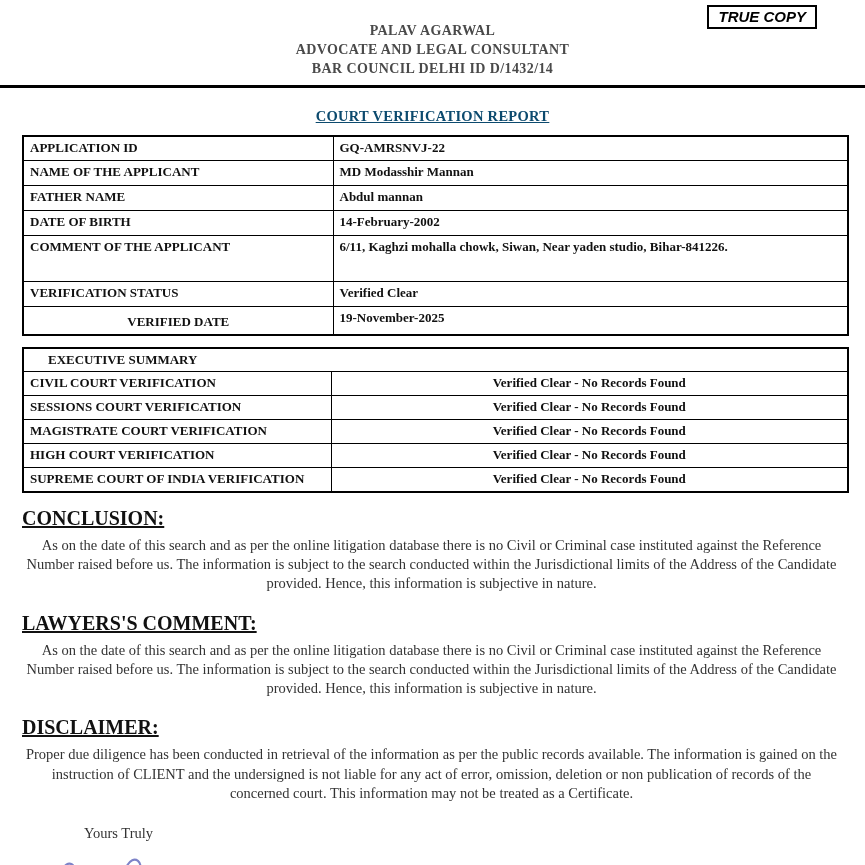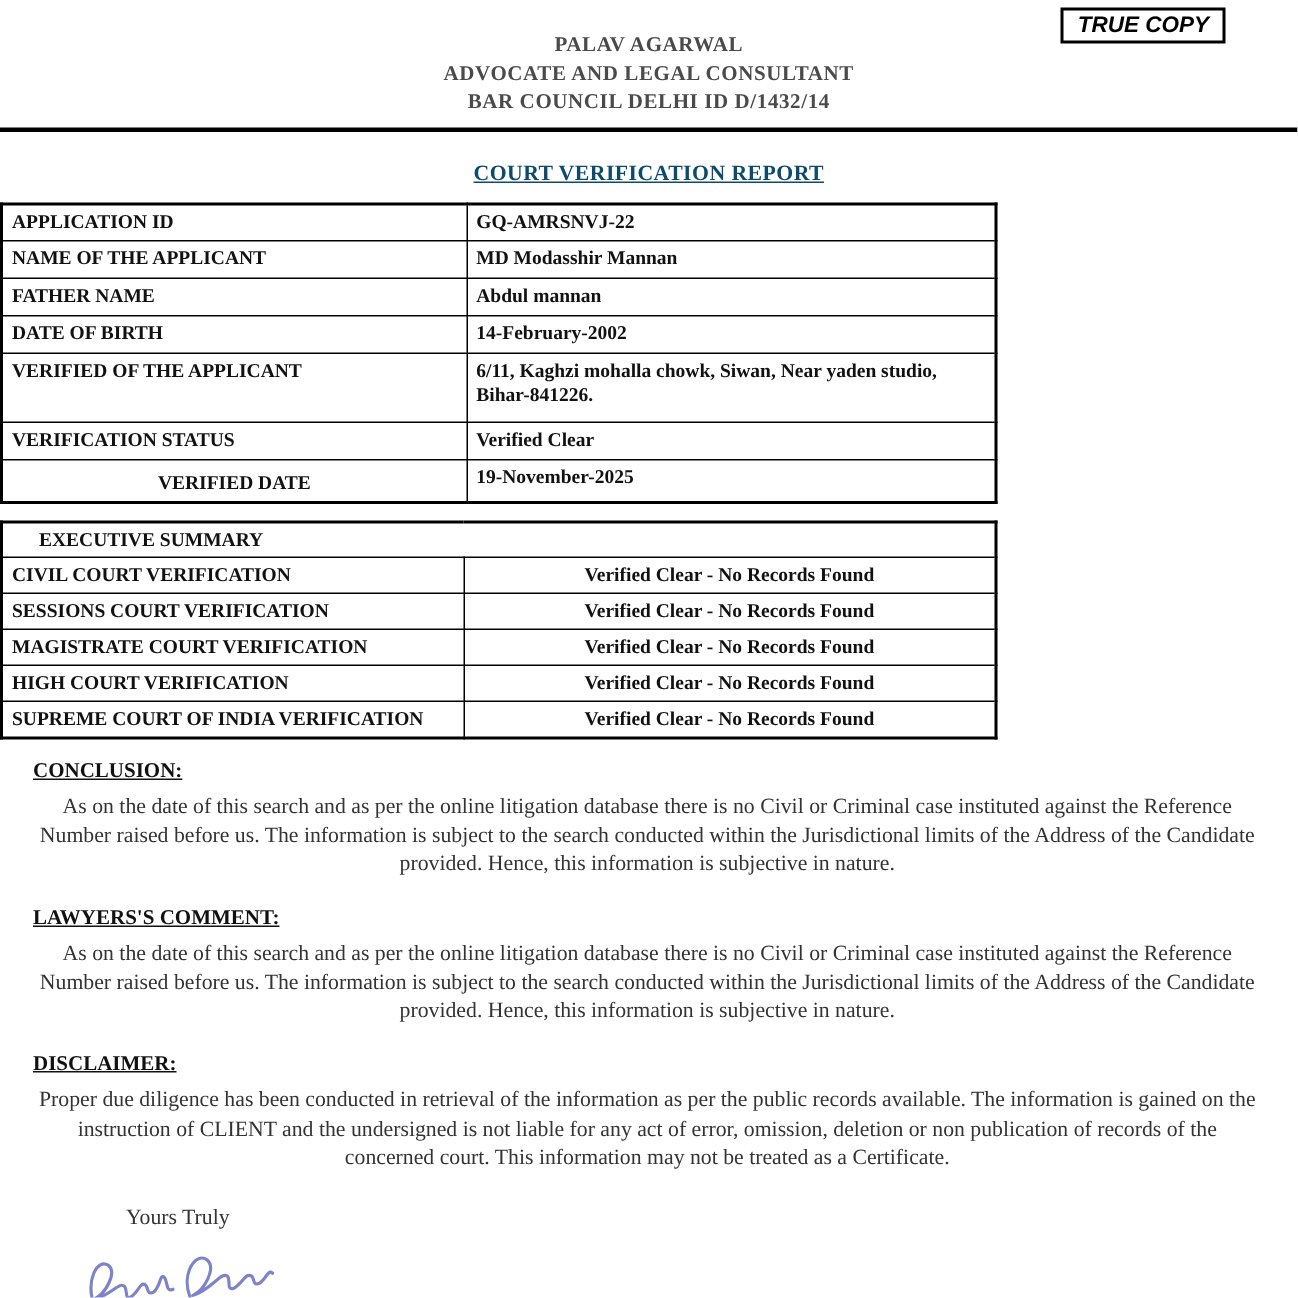--- a/index.html
+++ b/index.html
@@ -58,21 +58,22 @@
     font-size: 14.5px;
     font-weight: bold;
     text-decoration: underline;
     color: #0c4a6e;
     letter-spacing: 0.3px;
   }
 
   
   table {
     border-collapse: collapse;
-    width: 665px;
+    margin-left: 22px;
+    width: 827px;
     table-layout: fixed;
   }
   table, td, th {
     border: 1px solid #000;
   }
   table {
     border-width: 2px;
   }
   td, th {
     font-size: 13px;
@@ -98,21 +99,21 @@
   }
   .exec-table td.val { text-align: center; }
   .exec-table tr { height: 23px; }
 
   
   .section {
     margin: 0 24px 0 22px;
   }
   .section-heading {
     font-weight: bold;
-    font-size: 14px;
+    font-size: 20px;
     text-decoration: underline;
     color: #111;
     margin-top: 18px;
     margin-bottom: 6px;
   }
   .section-heading.first { margin-top: 14px; }
   .section-body {
     font-size: 14.5px;
     line-height: 1.33;
     color: #333;
@@ -163,21 +164,21 @@
       </tr>
       <tr>
         <td class="lbl">FATHER NAME</td>
         <td>Abdul mannan</td>
       </tr>
       <tr>
         <td class="lbl">DATE OF BIRTH</td>
         <td>14-February-2002</td>
       </tr>
       <tr class="row-address">
-        <td class="lbl">VERIFIED OF THE APPLICANT</td>
+        <td class="lbl">COMMENT OF THE APPLICANT</td>
         <td>6/11, Kaghzi mohalla chowk, Siwan, Near yaden studio, Bihar-841226.</td>
       </tr>
       <tr>
         <td class="lbl">VERIFICATION STATUS</td>
         <td>Verified Clear</td>
       </tr>
       <tr class="row-date">
         <td class="lbl">VERIFIED DATE</td>
         <td>19-November-2025</td>
       </tr>

